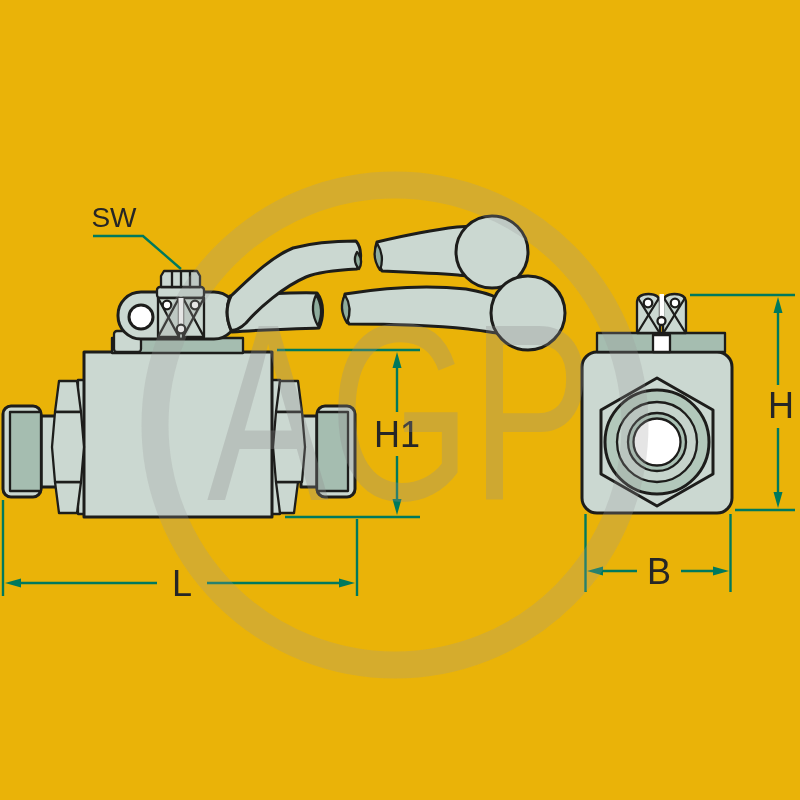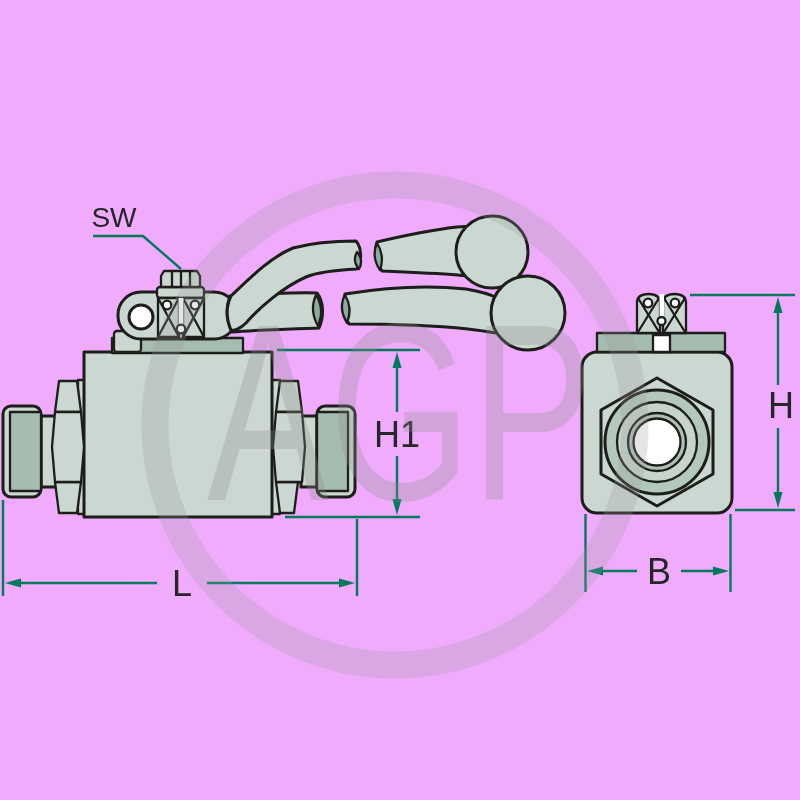--- a/index.html
+++ b/index.html
@@ -1,16 +1,16 @@
 <!DOCTYPE html>
 <html><head>
 <meta charset="utf-8">
 <style>
   html,body{margin:0;padding:0;background:#ffffff;}
-  .stage{position:relative;width:800px;height:800px;background:#f0abfc;overflow:hidden;
+  .stage{position:relative;width:800px;height:800px;background:#eab308;overflow:hidden;
          font-family:"Liberation Sans",sans-serif;}
   svg{display:block;}
   .ol{stroke:#1d1d1b;stroke-width:3;stroke-linejoin:round;stroke-linecap:round;}
   .ol2{stroke:#1d1d1b;stroke-width:2.3;stroke-linejoin:round;stroke-linecap:round;}
   .f-light{fill:#cbd8d1;}
   .f-med{fill:#a5bdb0;}
   .f-dark{fill:#8eac9d;}
   .f-white{fill:#ffffff;}
   .nofill{fill:none;}
   .dim{stroke:#00795d;stroke-width:2.4;fill:none;stroke-linecap:butt;}

